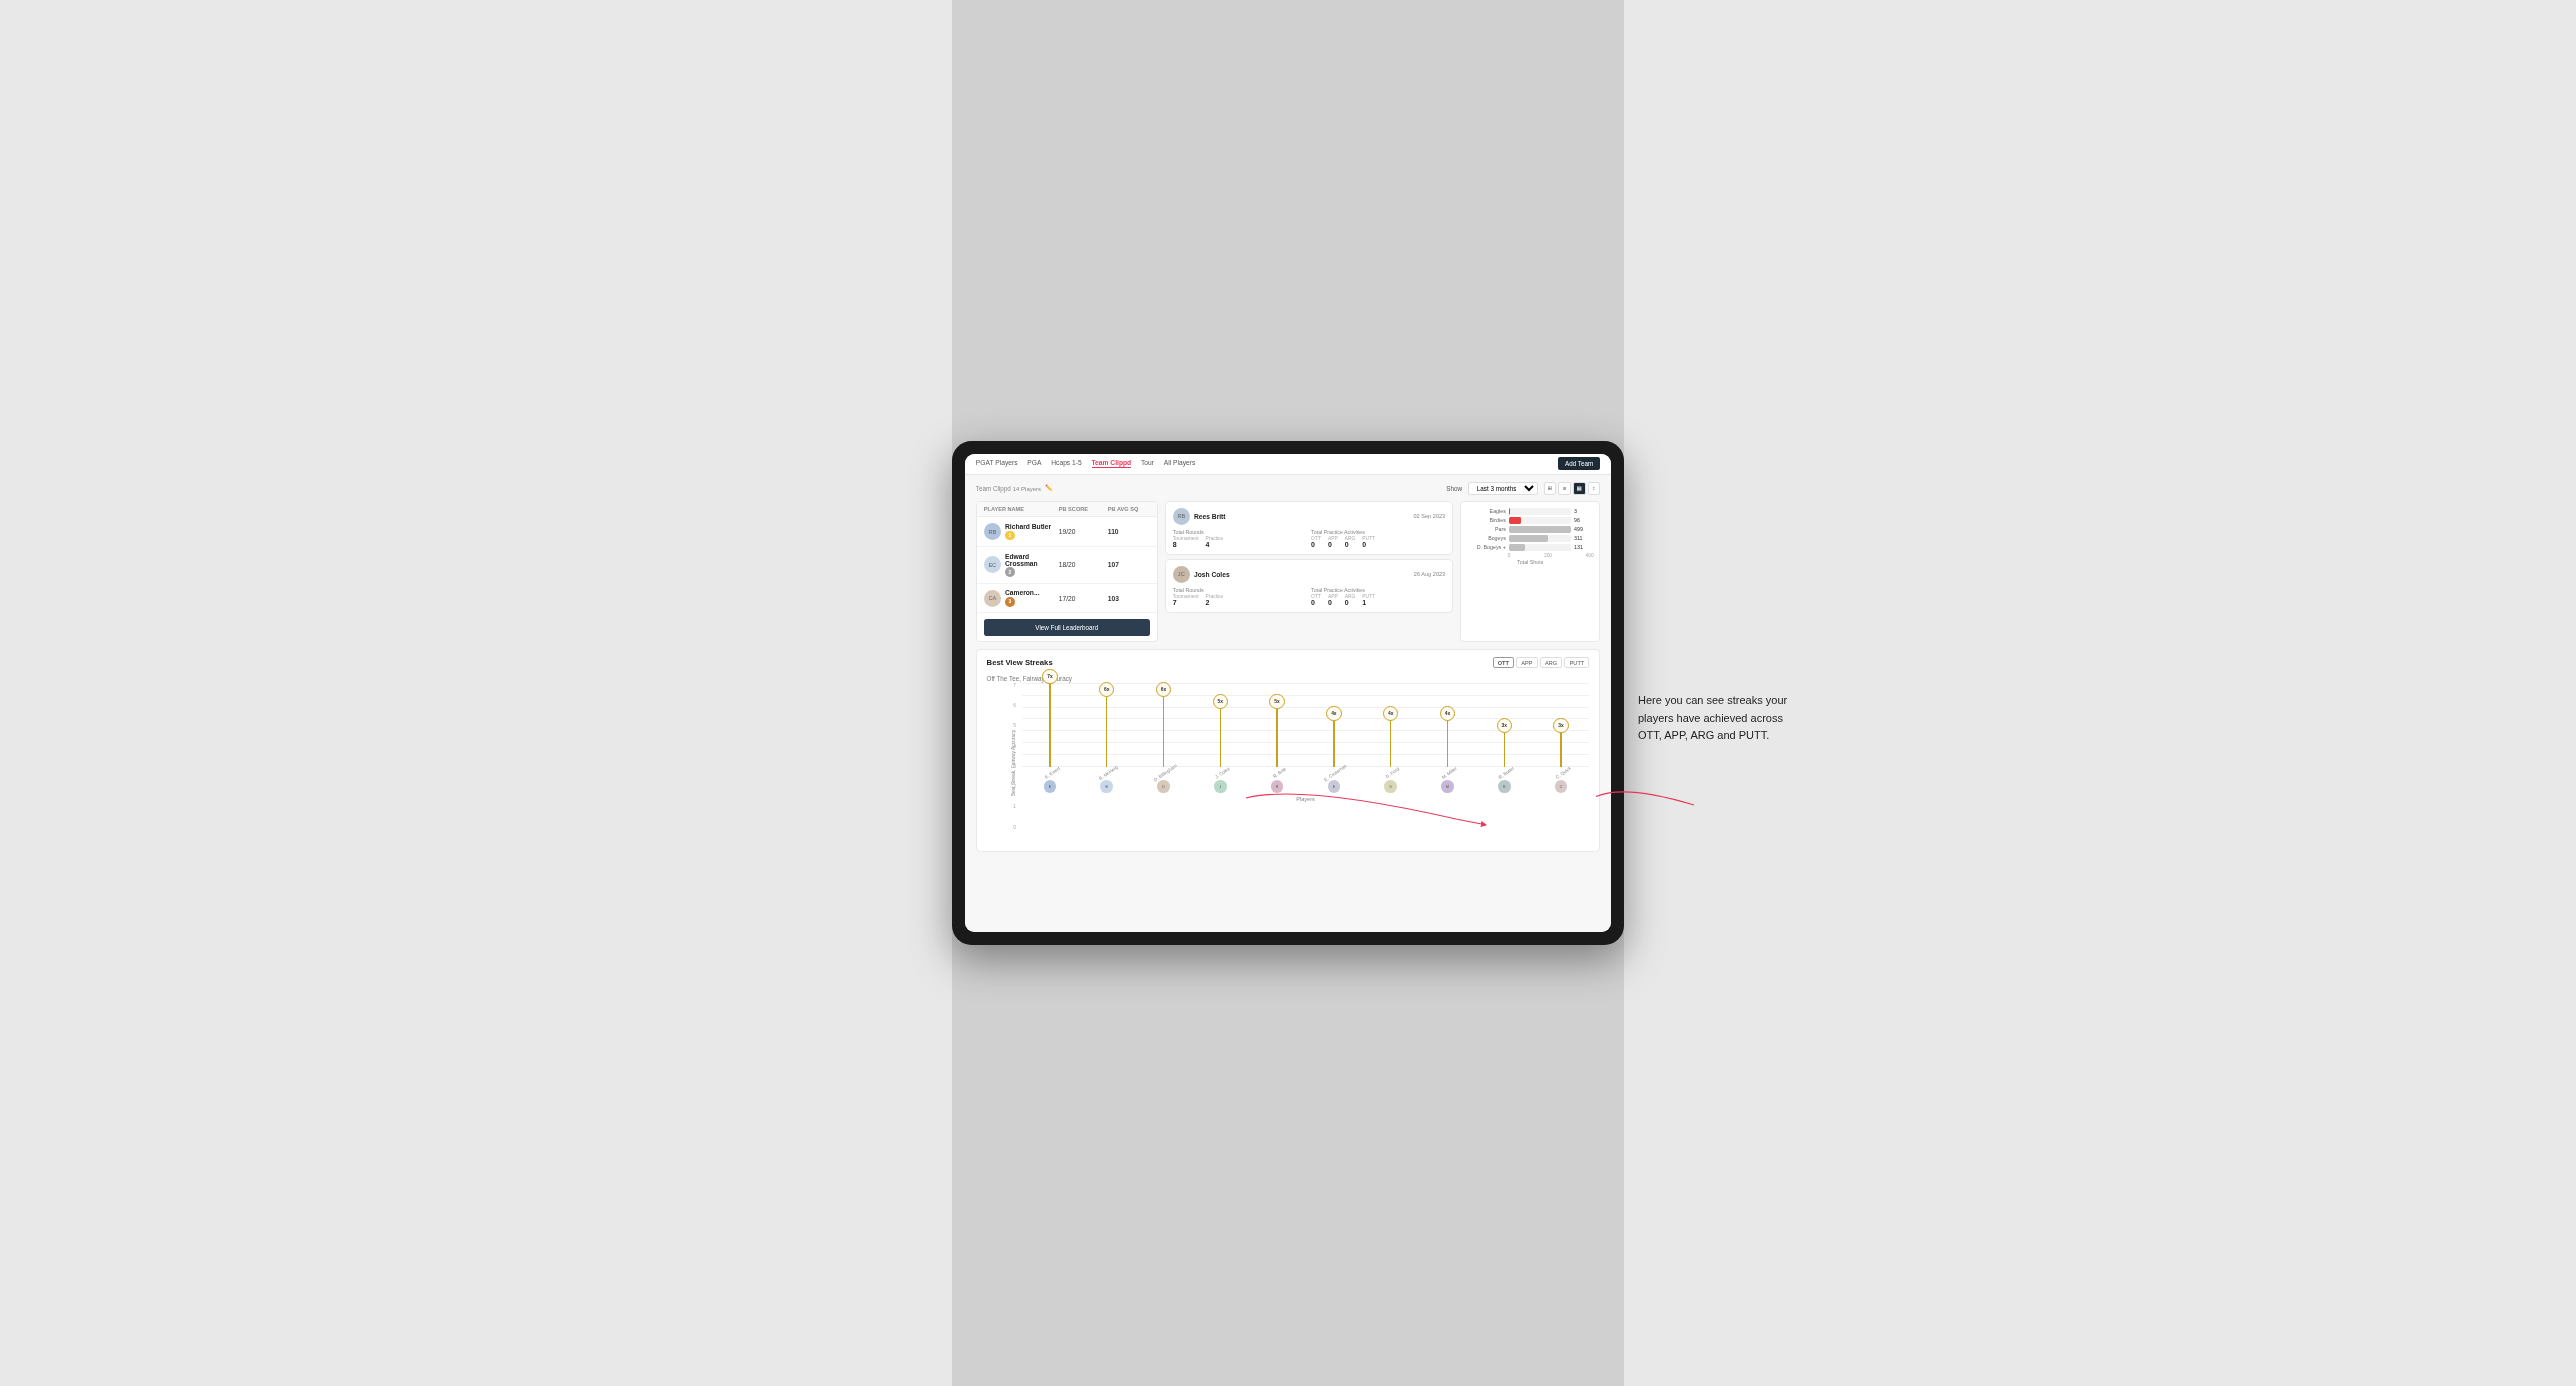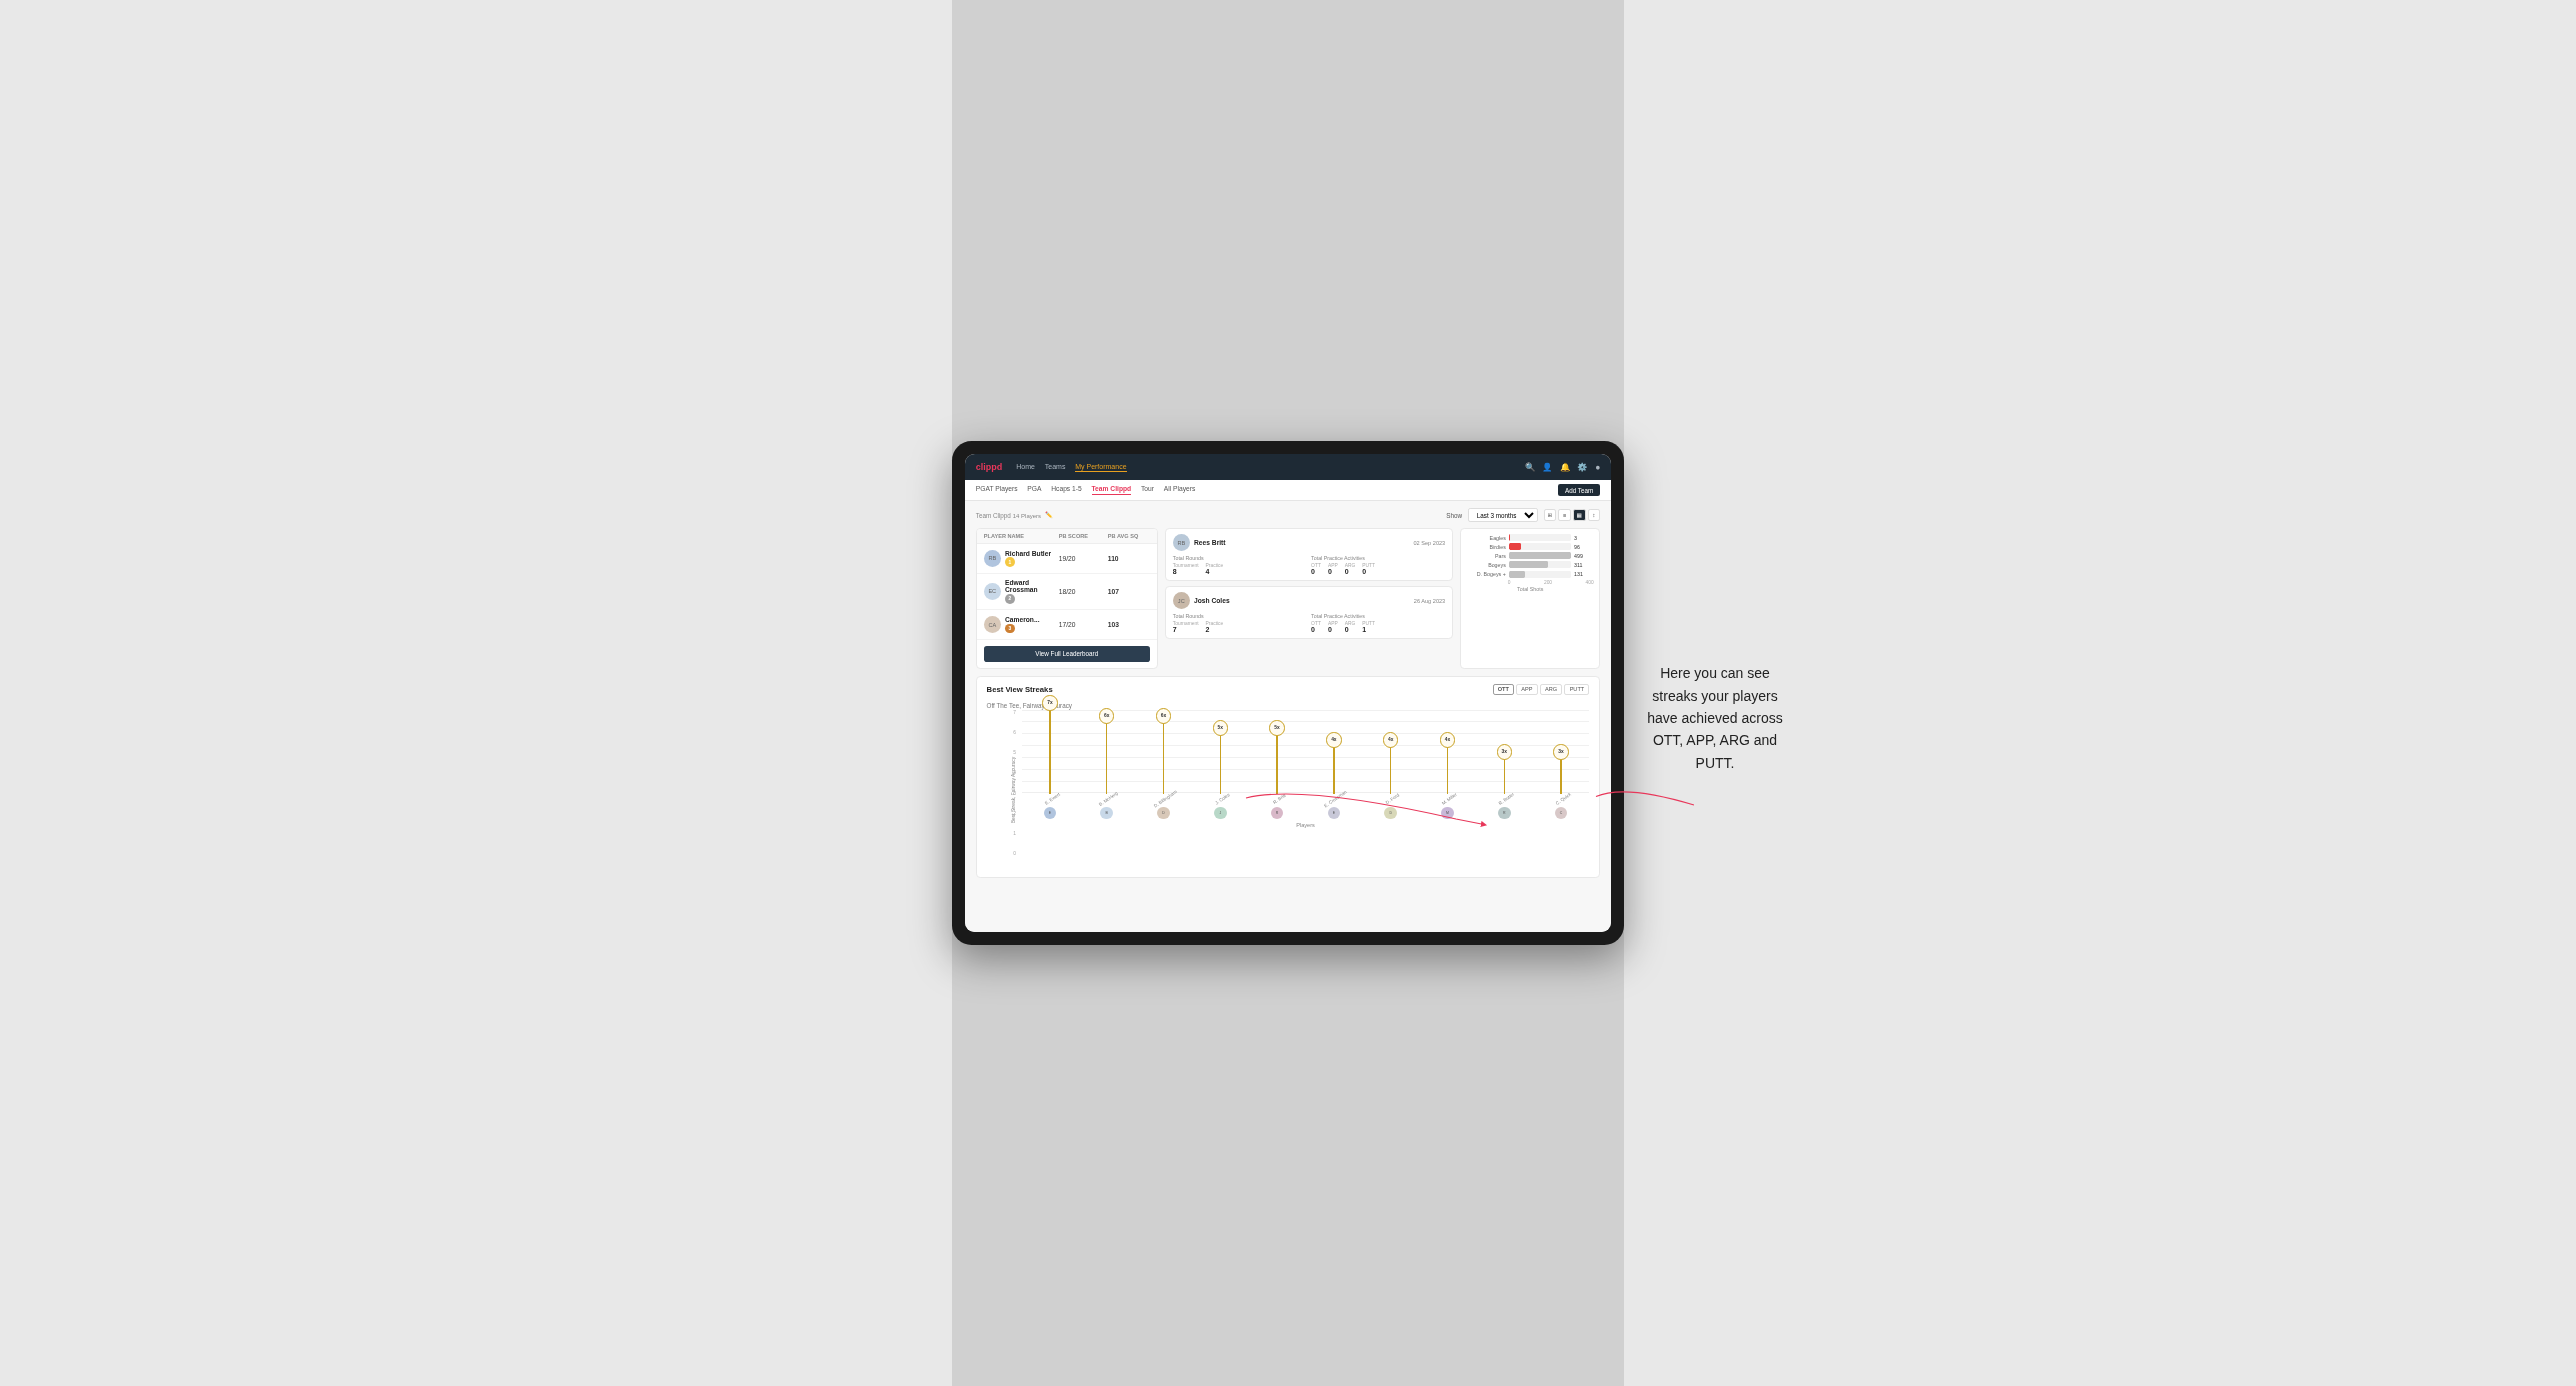--- a/index.html
+++ b/index.html
@@ -267,35 +267,20 @@
   </style>
 </head>
 <body>
 
 <div style="display:flex; align-items:center; justify-content:center; min-height:100vh; background:#d0d0d0;">
 
   <div style="position:relative;">
     <div class="tablet-outer">
       <div class="tablet-screen">
 
-        <nav class="navbar">
-          <span class="logo">clippd</span>
-          <div class="nav-links">
-            <span class="nav-link">Home</span>
-            <span class="nav-link">Teams</span>
-            <span class="nav-link active">My Performance</span>
-          </div>
-          <div class="nav-icons">
-            <span class="nav-icon">🔍</span>
-            <span class="nav-icon">👤</span>
-            <span class="nav-icon">🔔</span>
-            <span class="nav-icon">⚙️</span>
-            <span class="nav-icon">●</span>
-          </div>
-        </nav>
 
         <div class="subnav">
           <div class="subnav-links">
             <span class="subnav-link">PGAT Players</span>
             <span class="subnav-link">PGA</span>
             <span class="subnav-link">Hcaps 1-5</span>
             <span class="subnav-link active">Team Clippd</span>
             <span class="subnav-link">Tour</span>
             <span class="subnav-link">All Players</span>
           </div>
@@ -645,21 +630,21 @@
                   </div>
                 </div>
 
               <div style="text-align:center;font-size:5.6px;color:#888;margin-top:2.8px;">Players</div>
             </div>
           </div>
         </div>
       </div>
     </div>
 
-    <div style="position:absolute;right:-168px;top:55%;transform:translateY(-50%);font-size:14px;line-height:1.6;color:#222;width:154px;text-align:center;">
+    <div style="position:absolute;right:-168px;top:55%;transform:translateY(-50%);font-size:11px;line-height:1.6;color:#222;width:154px;">
       <span>Here you can see streaks your players have achieved across OTT, APP, ARG and PUTT.</span>
     </div>
 
     <svg style="position:absolute;top:0;left:0;width:100%;height:100%;pointer-events:none;overflow:visible;" viewBox="0 0 960 720" width="672" height="504">
 
       <path d="M 420 510 Q 500 490 720 540 L 760 548" stroke="#e8375a" stroke-width="1.5" fill="none" marker-end="url(#arrow)"></path>
 
       <path d="M 920 508 Q 960 490 1060 520" stroke="#e8375a" stroke-width="1.5" fill="none"></path>
       <defs>
         <marker id="arrow" markerWidth="6" markerHeight="6" refX="3" refY="3" orient="auto">

